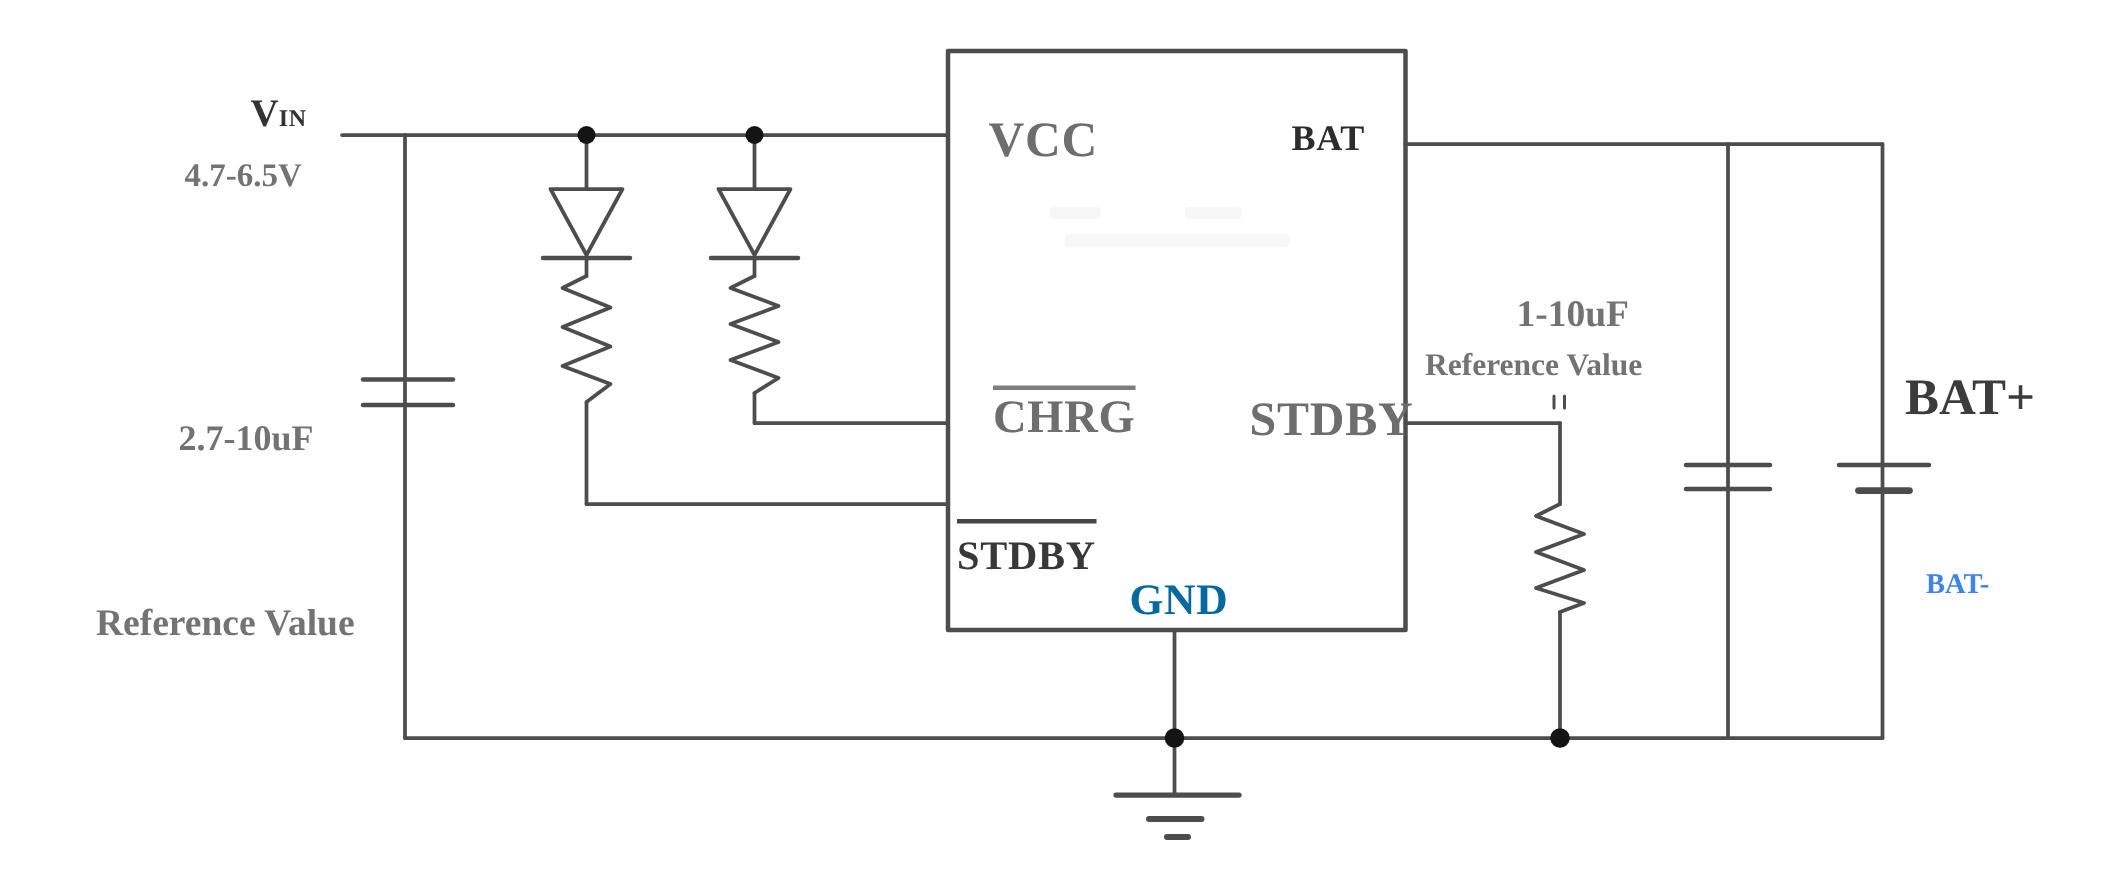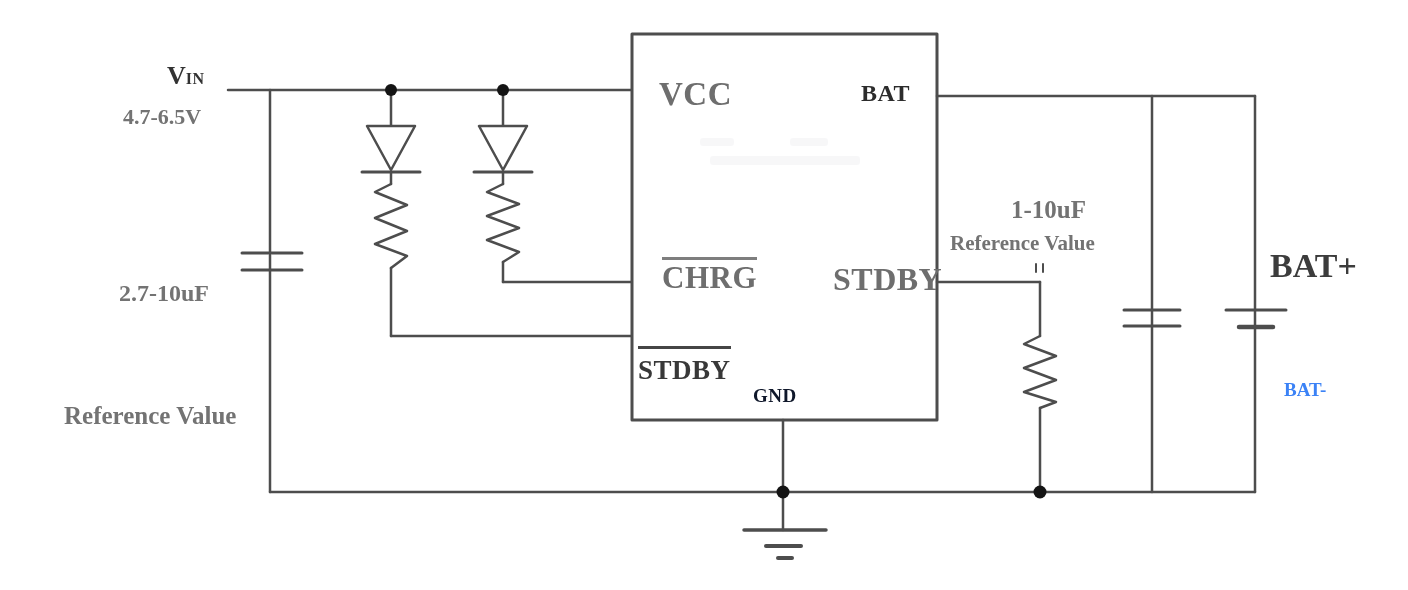--- a/index.html
+++ b/index.html
@@ -121,15 +121,15 @@
 
   <div class="lbl pin gray" style="left:635px;top:78px;font-size:33px;margin-left:24px;">VCC</div>
   <div class="lbl pin" style="left:861px;top:81px;font-size:24px;color:#2c2c2c;">BAT</div>
   <div class="lbl pin gray" style="left:638px;top:257px;font-size:31px;">
     <span class="ovl-gray" style="padding-top:2px;margin-left:24px;">CHRG</span>
   </div>
   <div class="lbl pin" style="left:638px;top:318px;font-size:27px;color:#383838;margin-top:28px;">
     <span class="ovl-dark" style="padding-top:8px;">STDBY</span>
   </div>
   <div class="lbl pin gray" style="left:833px;top:263px;font-size:32px;">STDBY</div>
-  <div class="lbl pin" style="left:753px;top:386px;font-size:19px;color:#0f172a;">GND</div>
+  <div class="lbl pin" style="left:753px;top:386px;font-size:29px;color:#0369a1;">GND</div>
 
 </div>
 
 </body></html>

